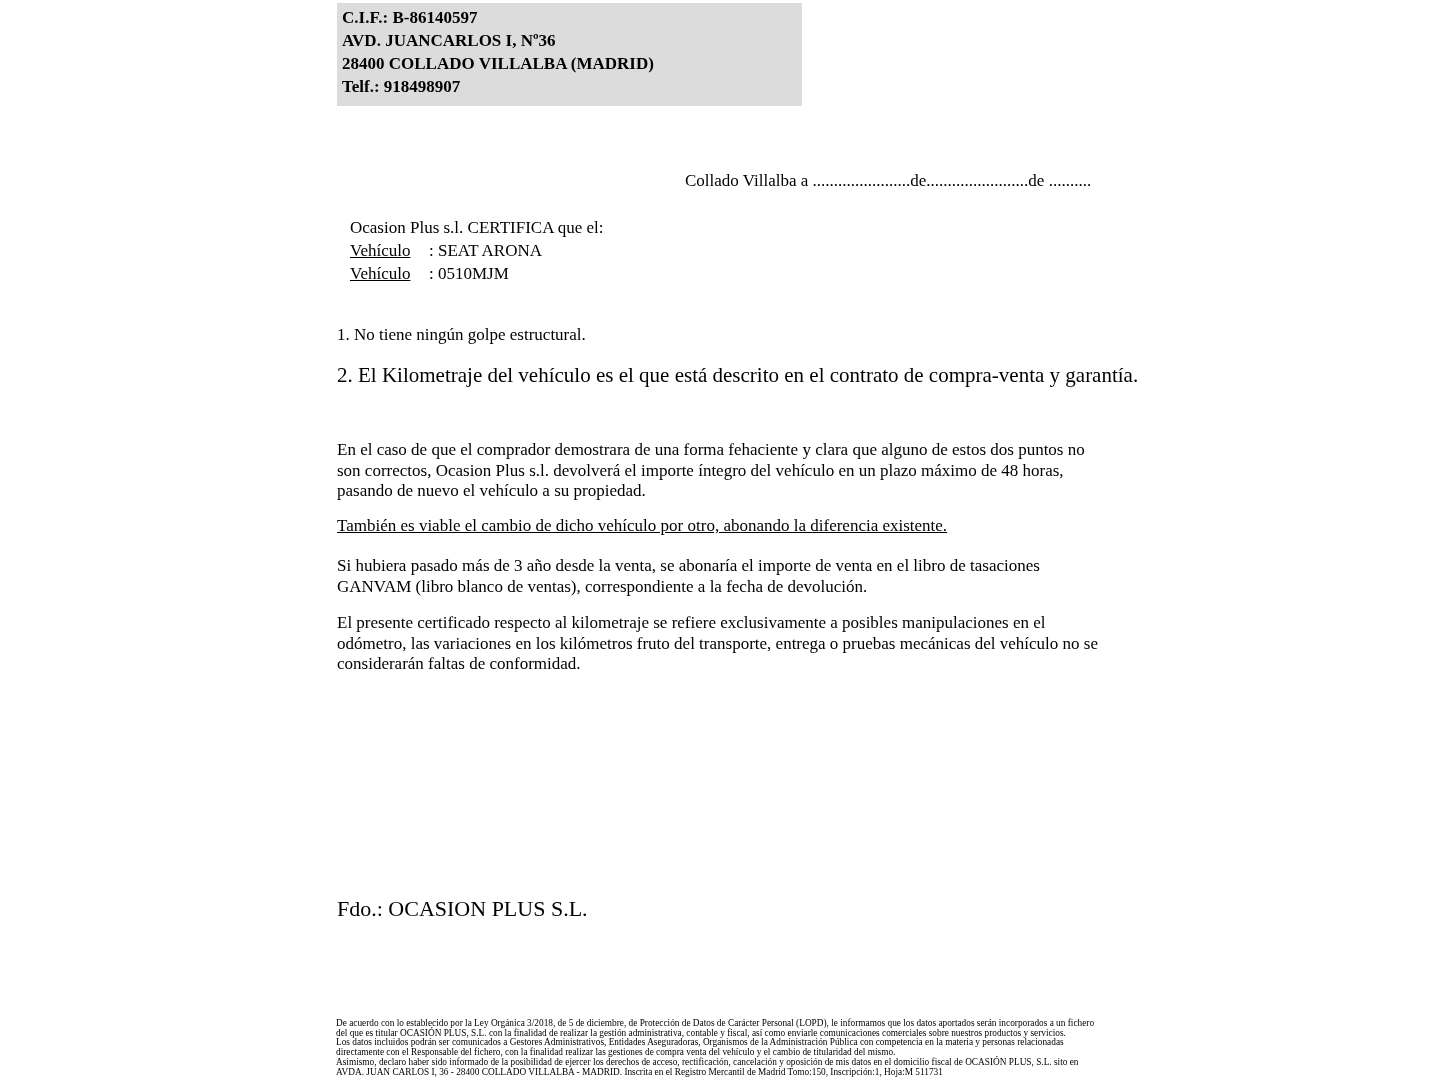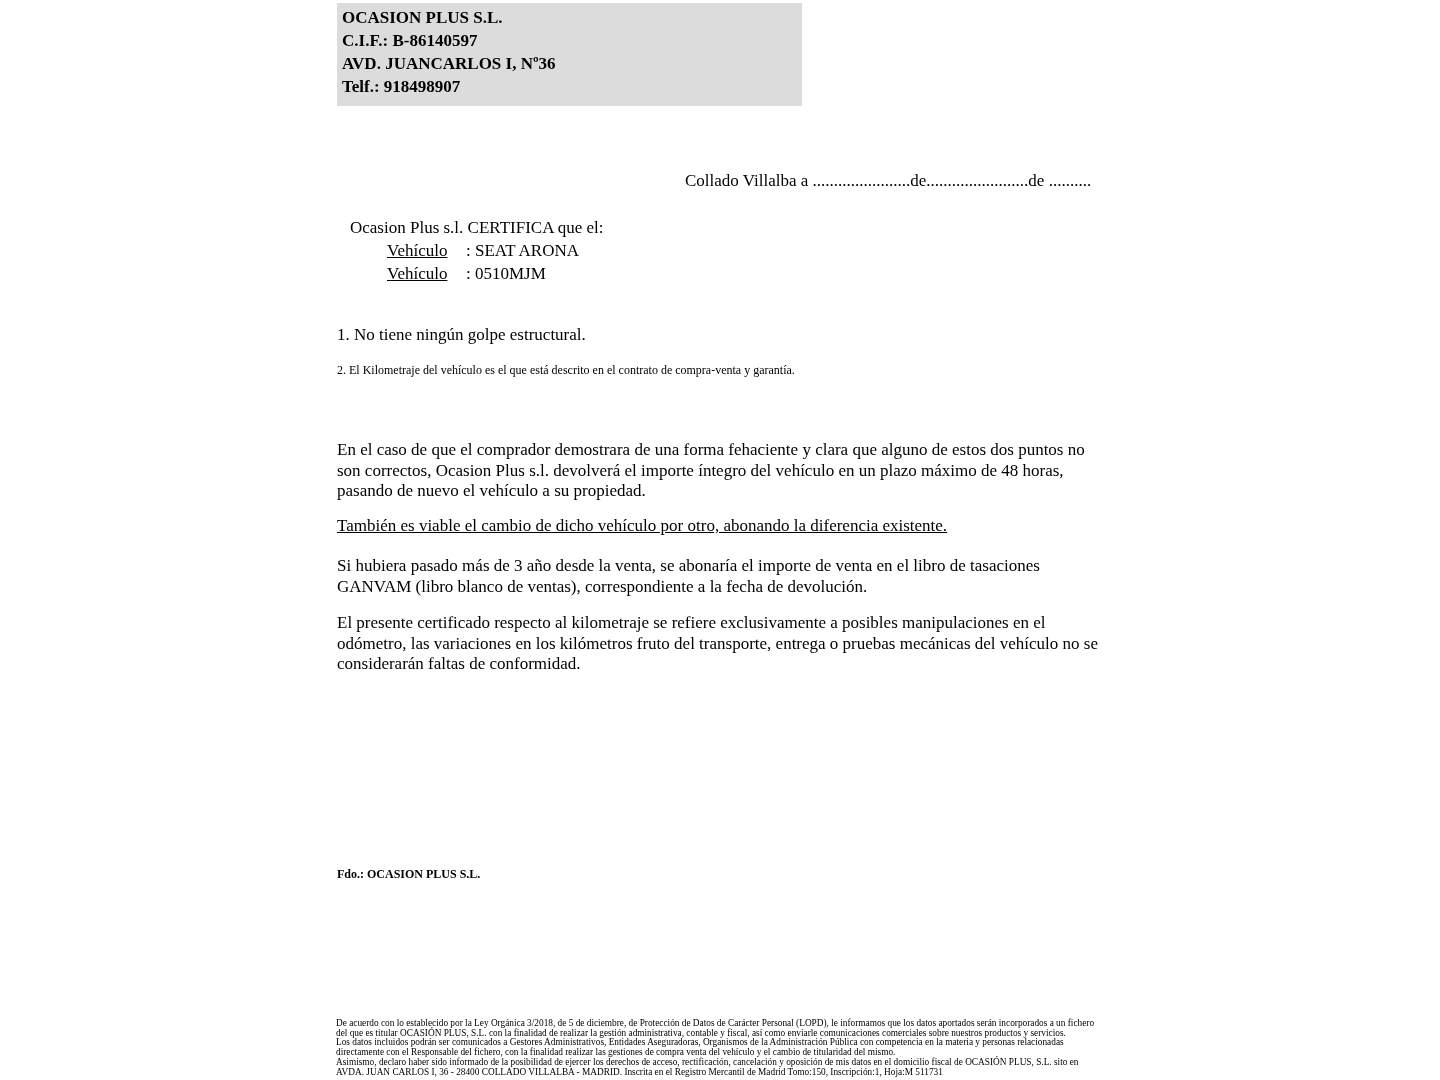--- a/index.html
+++ b/index.html
@@ -41,73 +41,71 @@
     position: absolute;
     left: 350px;
     top: 216px;
     font-size: 17px;
     line-height: 23px;
   }
   .cert-row { white-space: nowrap; }
   .cert-label {
     display: inline-block;
     width: 79px;
-    margin-left: 37px;
   }
   .underlined { text-decoration: underline; }
   .point-1 {
     position: absolute;
     left: 337px;
     top: 325px;
     font-size: 17px;
   }
   .point-2 {
     position: absolute;
     left: 337px;
     top: 363px;
-    font-size: 12px;
+    font-size: 21px;
   }
   .body-paragraphs {
     position: absolute;
     left: 337px;
     top: 440px;
     width: 762px;
     font-size: 17px;
     line-height: 20.5px;
   }
   .body-paragraphs p { margin: 0; }
   .body-paragraphs p.p1 { margin-bottom: 14px; }
   .body-paragraphs p.p2 { margin-bottom: 20px; text-decoration: underline; }
   .body-paragraphs p.p3 { margin-bottom: 16px; }
   .signature {
     position: absolute;
     left: 337px;
-    top: 867px;
-    font-size: 12px;
-    font-weight: bold;
+    top: 896px;
+    font-size: 22px;
   }
   .legal-footer {
     position: absolute;
     left: 336px;
     top: 1019px;
     width: 764px;
     font-size: 9.3px;
     line-height: 9.7px;
   }
   .legal-footer div { margin: 0; }
 </style>
 </head>
 <body>
 
 <div class="page">
 
   <div class="header-block">
-    <div>OCASION PLUS S.L.</div>
     <div>C.I.F.: B-86140597</div>
     <div>AVD. JUANCARLOS I, Nº36</div>
+    <div>28400 COLLADO VILLALBA (MADRID)</div>
     <div>Telf.: 918498907</div>
   </div>
 
   <div class="date-line">Collado Villalba a .......................de........................de ..........</div>
 
   <div class="certify-block">
     <div class="cert-intro">Ocasion Plus s.l. CERTIFICA que el:</div>
     <div class="cert-row">
       <span class="cert-label"><span class="underlined">Vehículo</span></span><span>: SEAT ARONA</span>
     </div>

